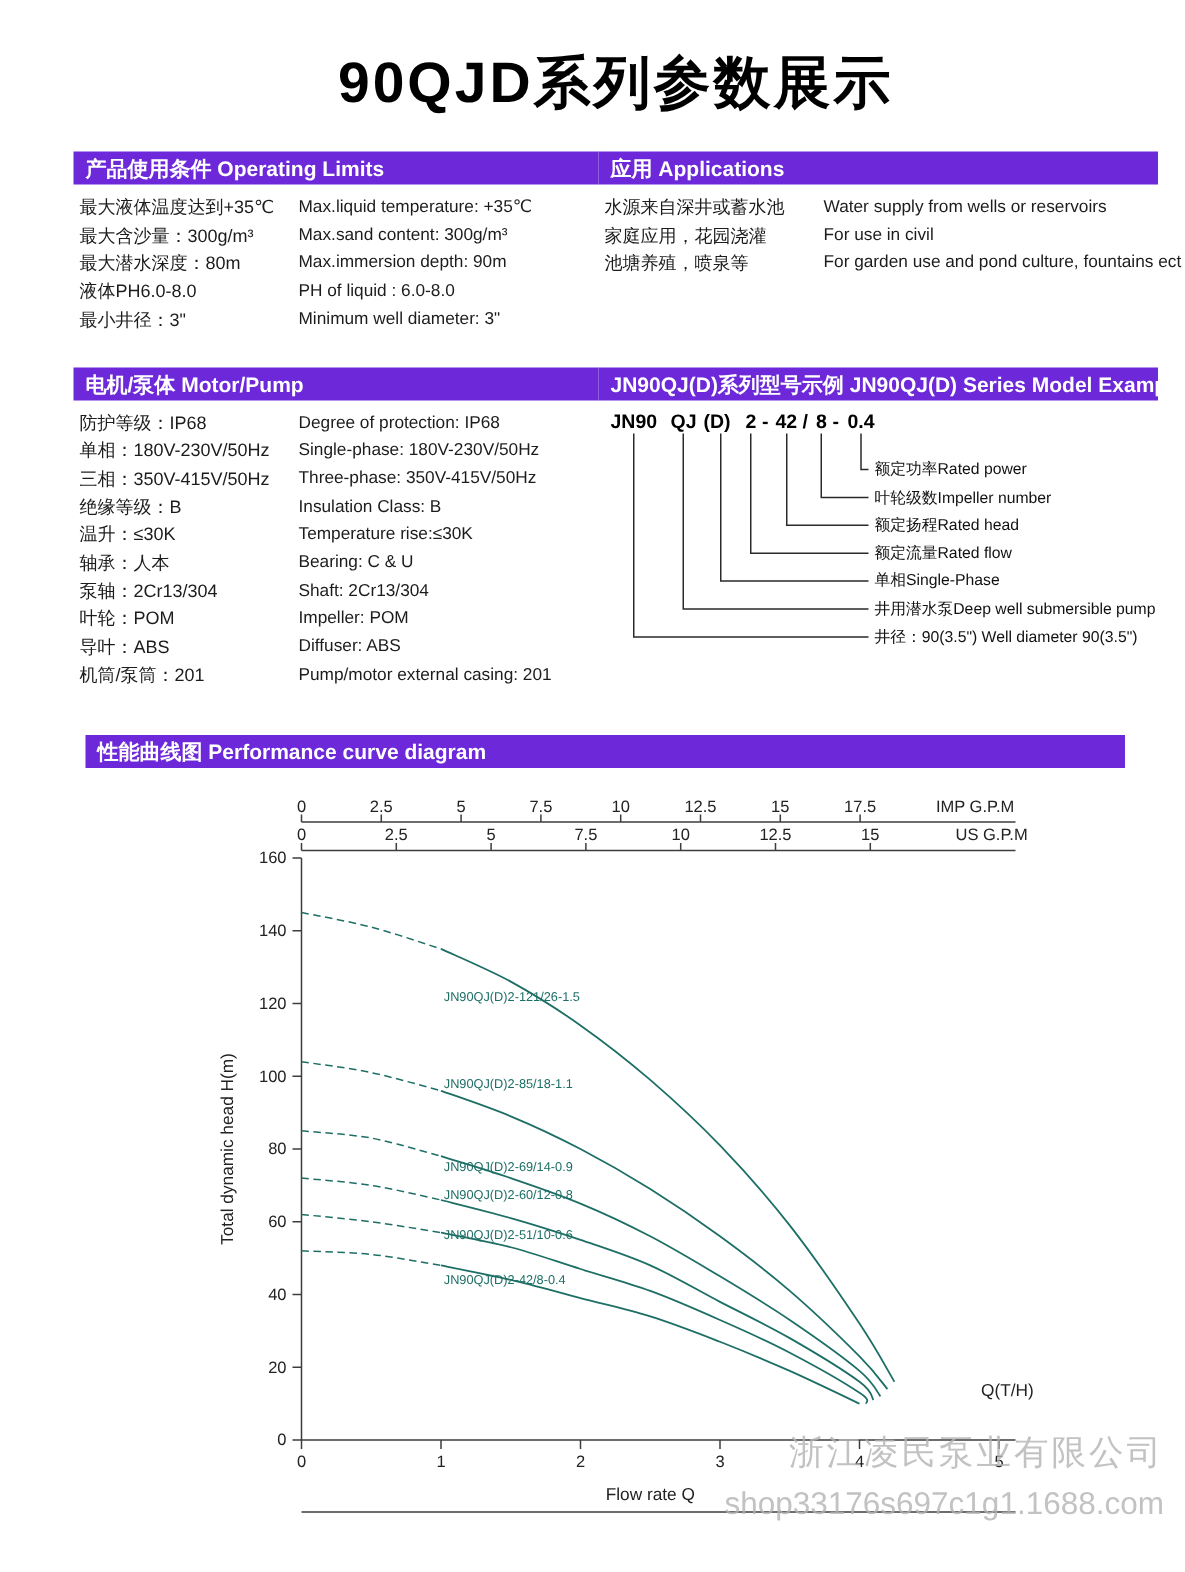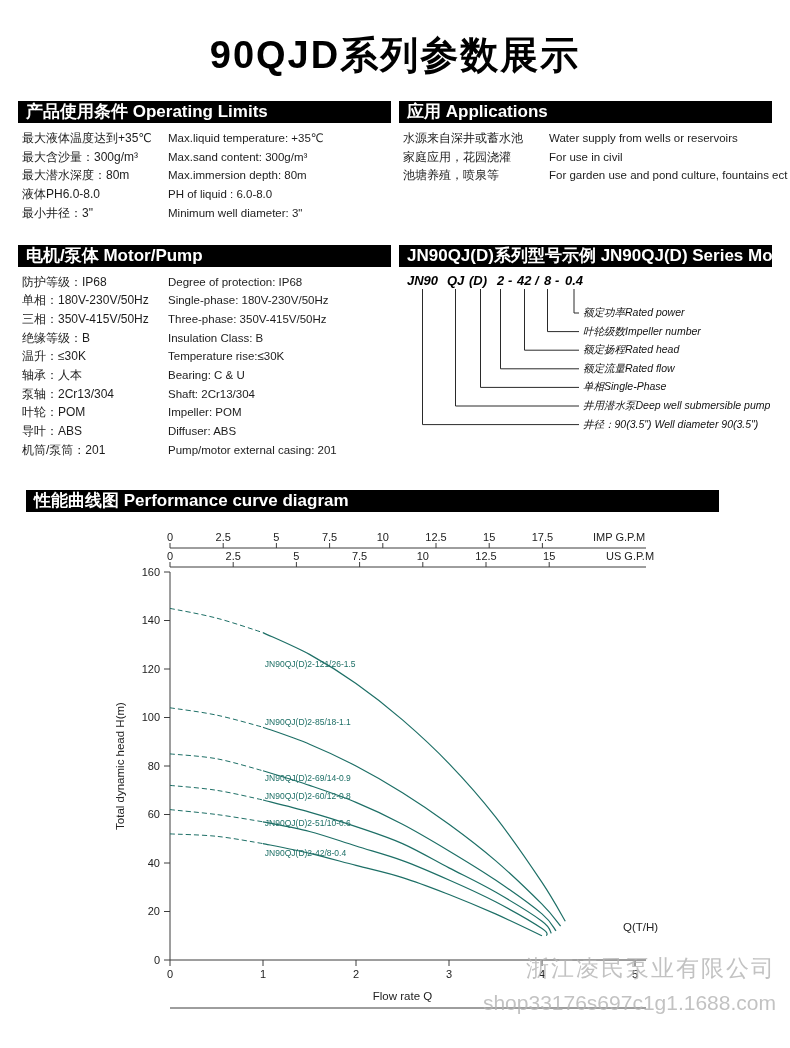--- a/index.html
+++ b/index.html
@@ -1,30 +1,30 @@
 <!DOCTYPE html>
 <html><head>
 <meta charset="utf-8">
 <style>
   *{margin:0;padding:0;box-sizing:border-box;}
   html,body{background:#ffffff;}
   body{font-family:"Liberation Sans","DejaVu Sans",sans-serif;color:#1c1c1c;}
-  .page{position:relative;width:790px;height:1048px;background:#fff;overflow:hidden;}
+  .page{position:relative;width:790px;height:1048px;background:#fff;overflow:hidden;padding-left:31px;}
   .page-title{text-align:center;font-size:38px;font-weight:900;padding-top:30px;letter-spacing:2px;color:#000;}
   .cols{display:flex;justify-content:space-between;padding:0 18px;}
   .row1{margin-top:20px;}
   .row2{margin-top:22px;}
   .panel{width:373px;}
-  .panel-header{background:#000000;color:#fff;font-weight:bold;font-size:17px;padding:4px 8px;height:22px;line-height:14px;white-space:nowrap;}
+  .panel-header{background:#6d28d9;color:#fff;font-weight:bold;font-size:14px;padding:4px 8px;height:22px;line-height:14px;white-space:nowrap;}
   .spec-rows{padding-top:6px;}
   .spec-row{display:grid;grid-template-columns:146px 1fr;padding-left:4px;line-height:18.7px;}
   .spec-row .cn{font-size:12px;white-space:nowrap;}
   .spec-row .en{font-size:11.5px;white-space:nowrap;}
   
-  .model-content{position:relative;height:178px;font-style:italic;}
+  .model-content{position:relative;height:178px;}
   #model-svg{position:absolute;left:0;top:0;}
   #model-code{position:absolute;left:0;top:6px;width:100%;height:18px;}
   .code-part{position:absolute;top:0;font-weight:bold;font-size:13px;color:#000;white-space:nowrap;}
   .model-label{position:absolute;left:184px;font-size:10.5px;white-space:nowrap;color:#111;}
   .connector{stroke:#2a2a2a;stroke-width:1;fill:none;}
   
   .curve-section{margin-top:30px;}
   .curve-header{margin-left:26px;width:693px;}
   .curve-svg{display:block;margin-left:60px;margin-top:14px;}
   .ax{stroke:#3d3d3d;stroke-width:1;fill:none;}
@@ -55,21 +55,21 @@
             <span class="en">Max.liquid temperature: +35℃</span>
           </div>
 
           <div class="spec-row">
             <span class="cn">最大含沙量：300g/m³</span>
             <span class="en">Max.sand content: 300g/m³</span>
           </div>
 
           <div class="spec-row">
             <span class="cn">最大潜水深度：80m</span>
-            <span class="en">Max.immersion depth: 80m</span>
+            <span class="en">Max.immersion depth: 90m</span>
           </div>
 
           <div class="spec-row">
             <span class="cn">液体PH6.0-8.0</span>
             <span class="en">PH of liquid : 6.0-8.0</span>
           </div>
 
           <div class="spec-row">
             <span class="cn">最小井径：3"</span>
             <span class="en">Minimum well diameter: 3"</span>

